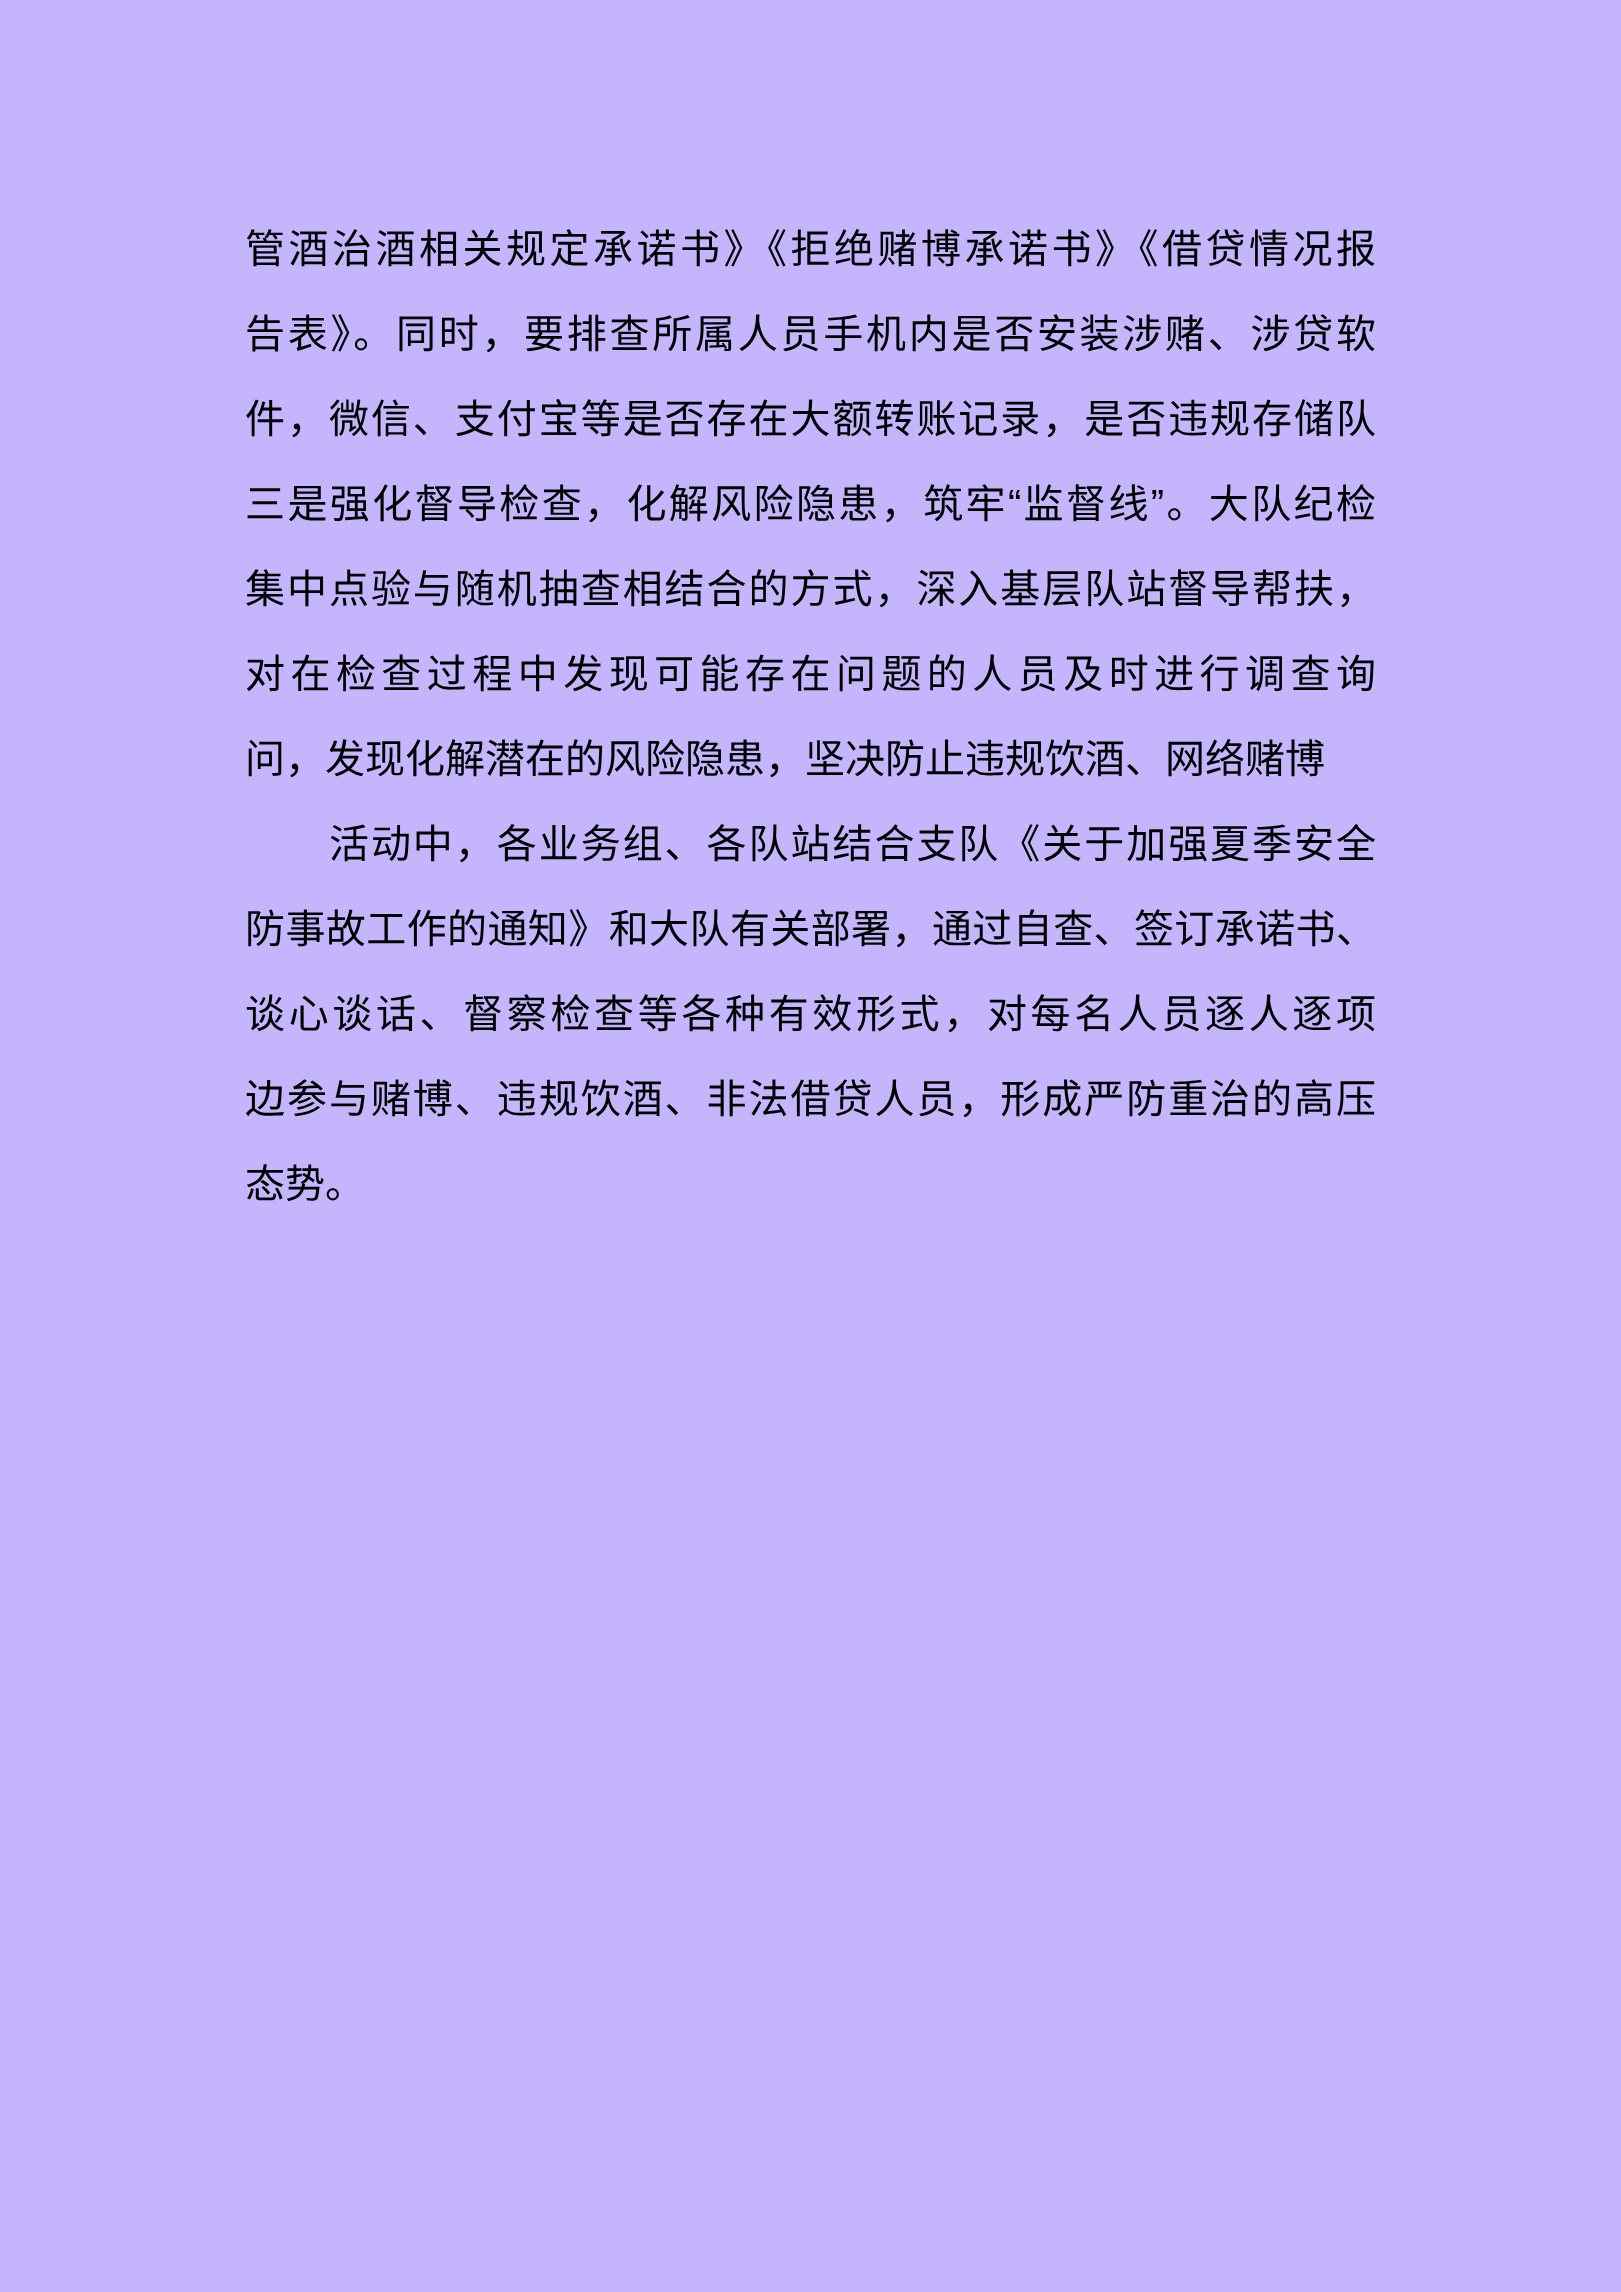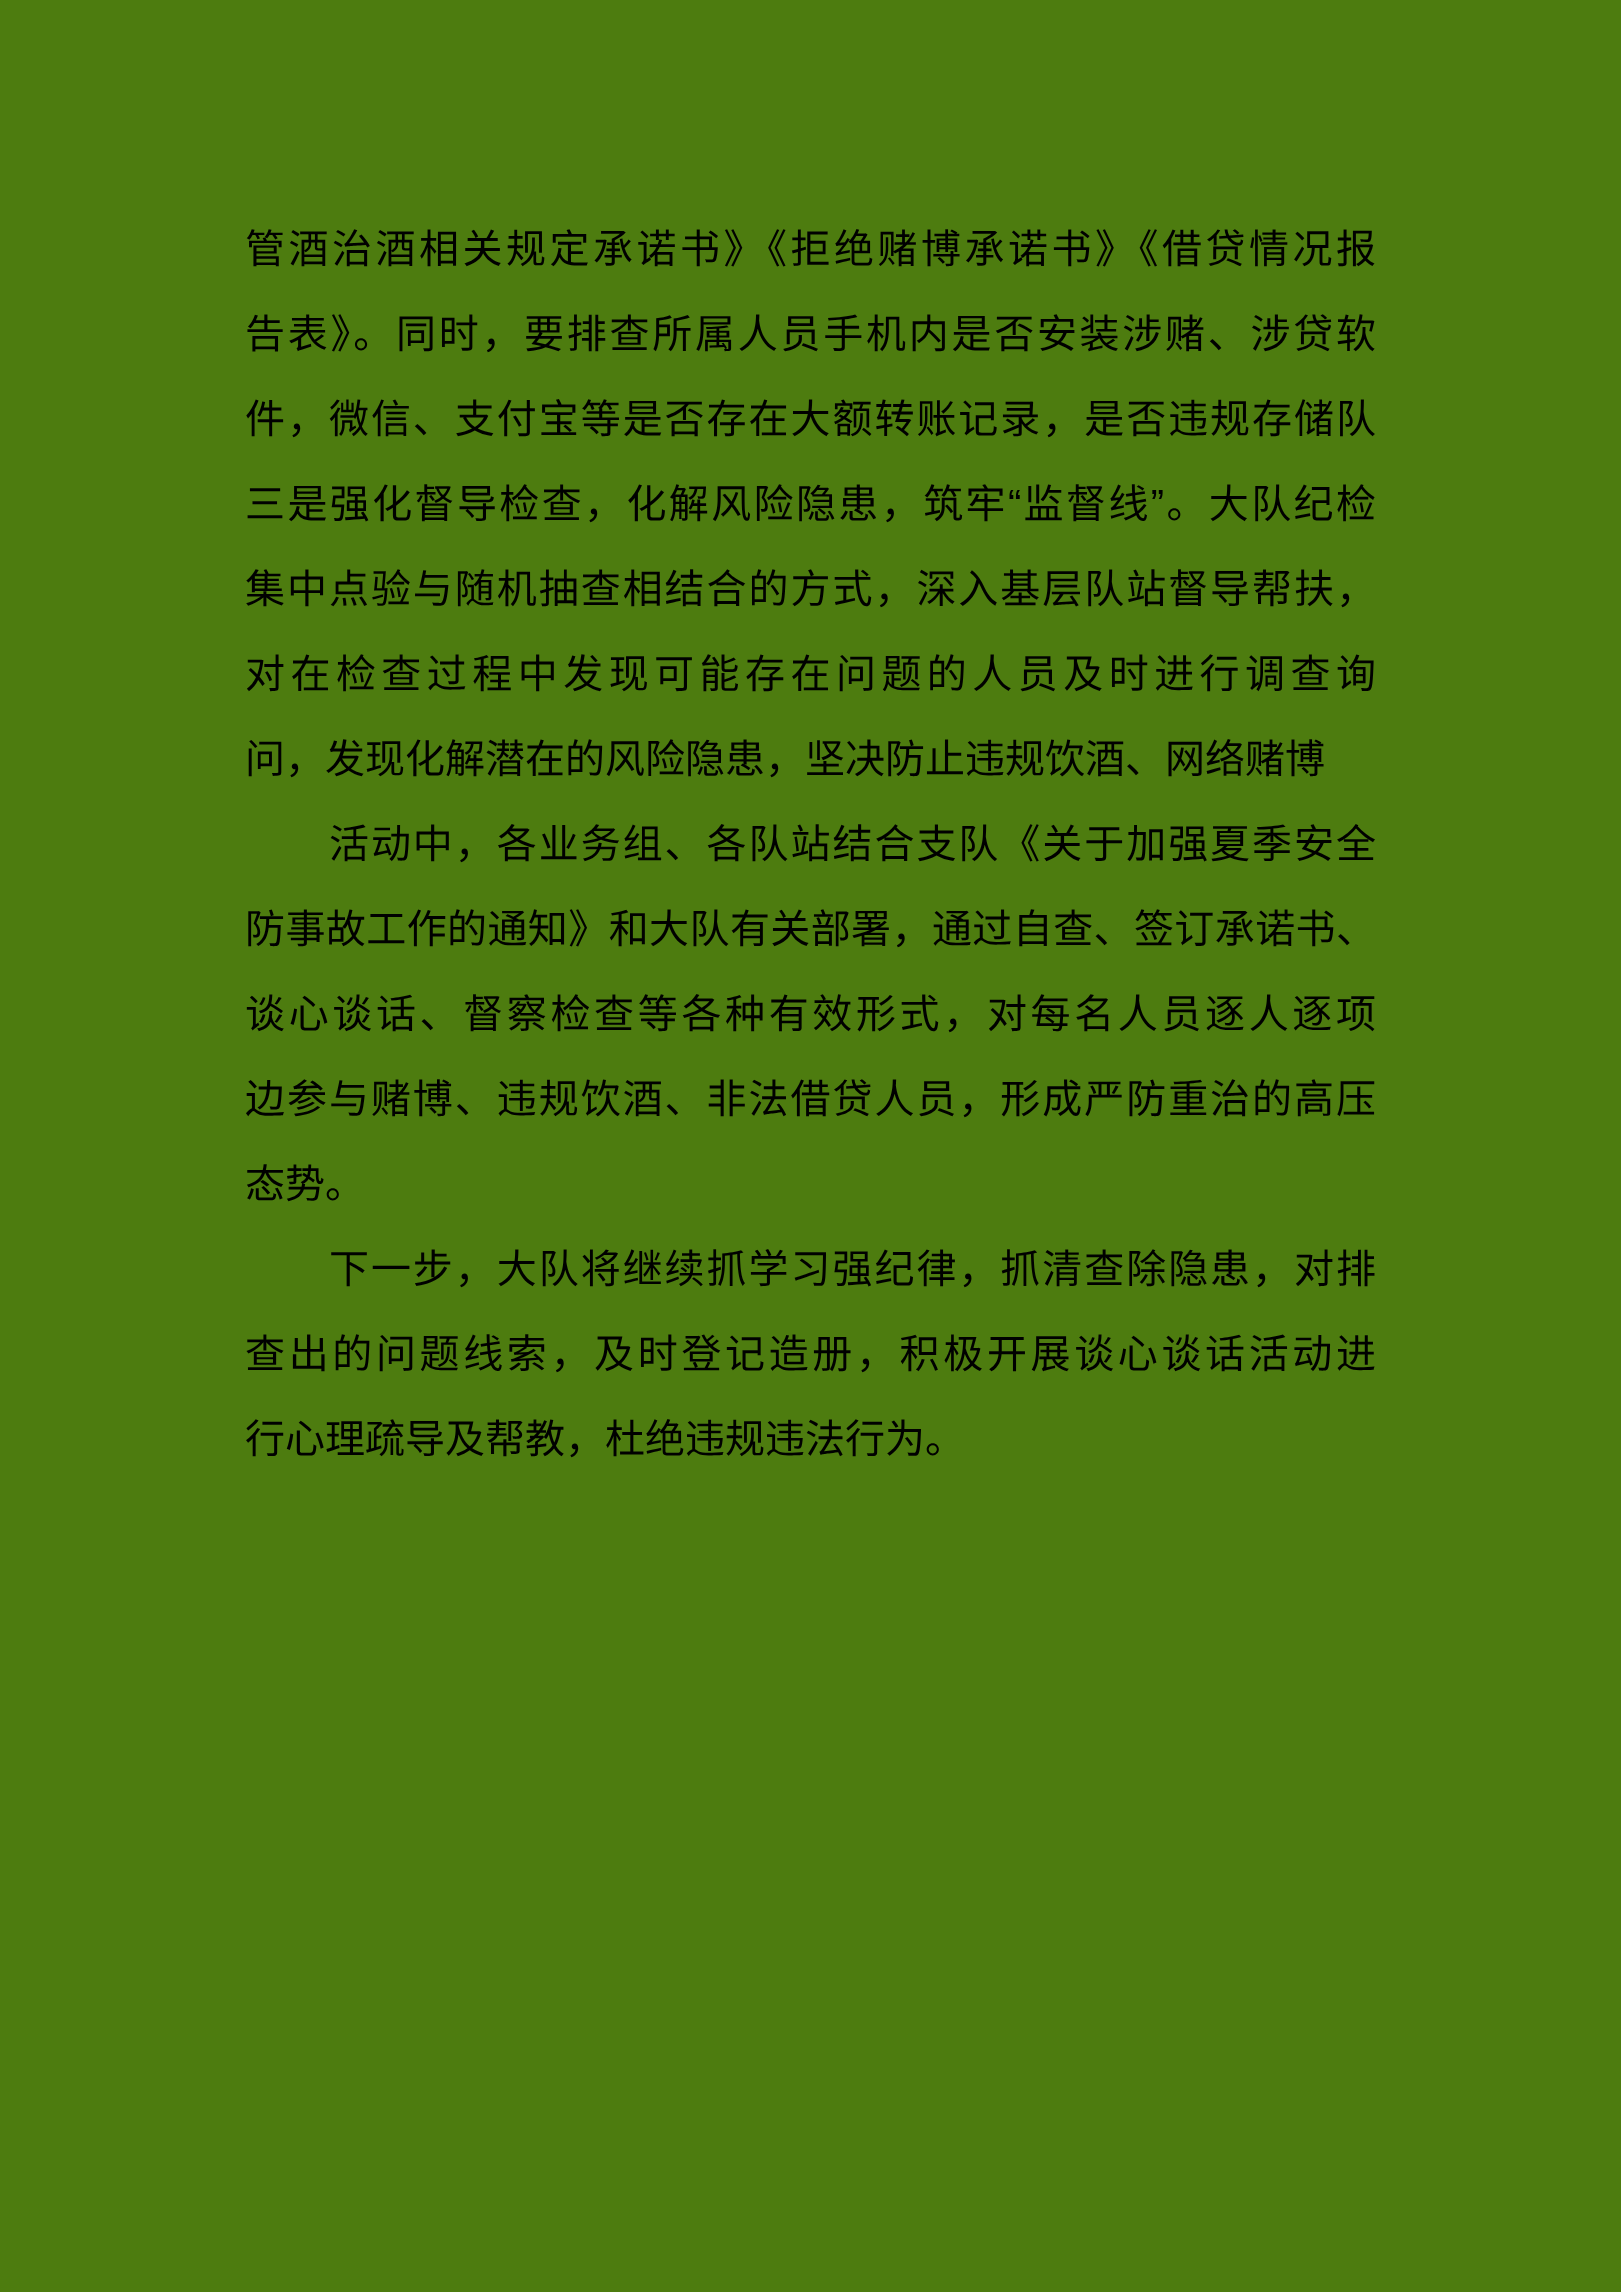--- a/index.html
+++ b/index.html
@@ -12,21 +12,21 @@
     position: relative;
     background: #ffffff;
     font-family: "Liberation Sans", sans-serif;
   }
   .page {
     position: absolute;
     left: 0;
     top: 0;
     width: 1621px;
     height: 2293px;
-    background: #4d7c0f;
+    background: #c4b5fd;
     overflow: hidden;
   }
   .textblock {
     position: absolute;
     left: 245px;
     top: 207px;
     width: 1131px;
     color: #000000;
     font-size: 40px;
     line-height: 85px;
@@ -65,21 +65,16 @@
     </div>
 
     <div class="paragraph">
       <div class="line">　　活动中，各业务组、各队站结合支队《关于加强夏季安全</div>
       <div class="line">防事故工作的通知》和大队有关部署，通过自查、签订承诺书、</div>
       <div class="line">谈心谈话、督察检查等各种有效形式，对每名人员逐人逐项</div>
       <div class="line">边参与赌博、违规饮酒、非法借贷人员，形成严防重治的高压</div>
       <div class="line">态势。</div>
     </div>
 
-    <div class="paragraph">
-      <div class="line">　　下一步，大队将继续抓学习强纪律，抓清查除隐患，对排</div>
-      <div class="line">查出的问题线索，及时登记造册，积极开展谈心谈话活动进</div>
-      <div class="line">行心理疏导及帮教，杜绝违规违法行为。</div>
-    </div>
 
   </div>
 </div>
 
 
 </body></html>

